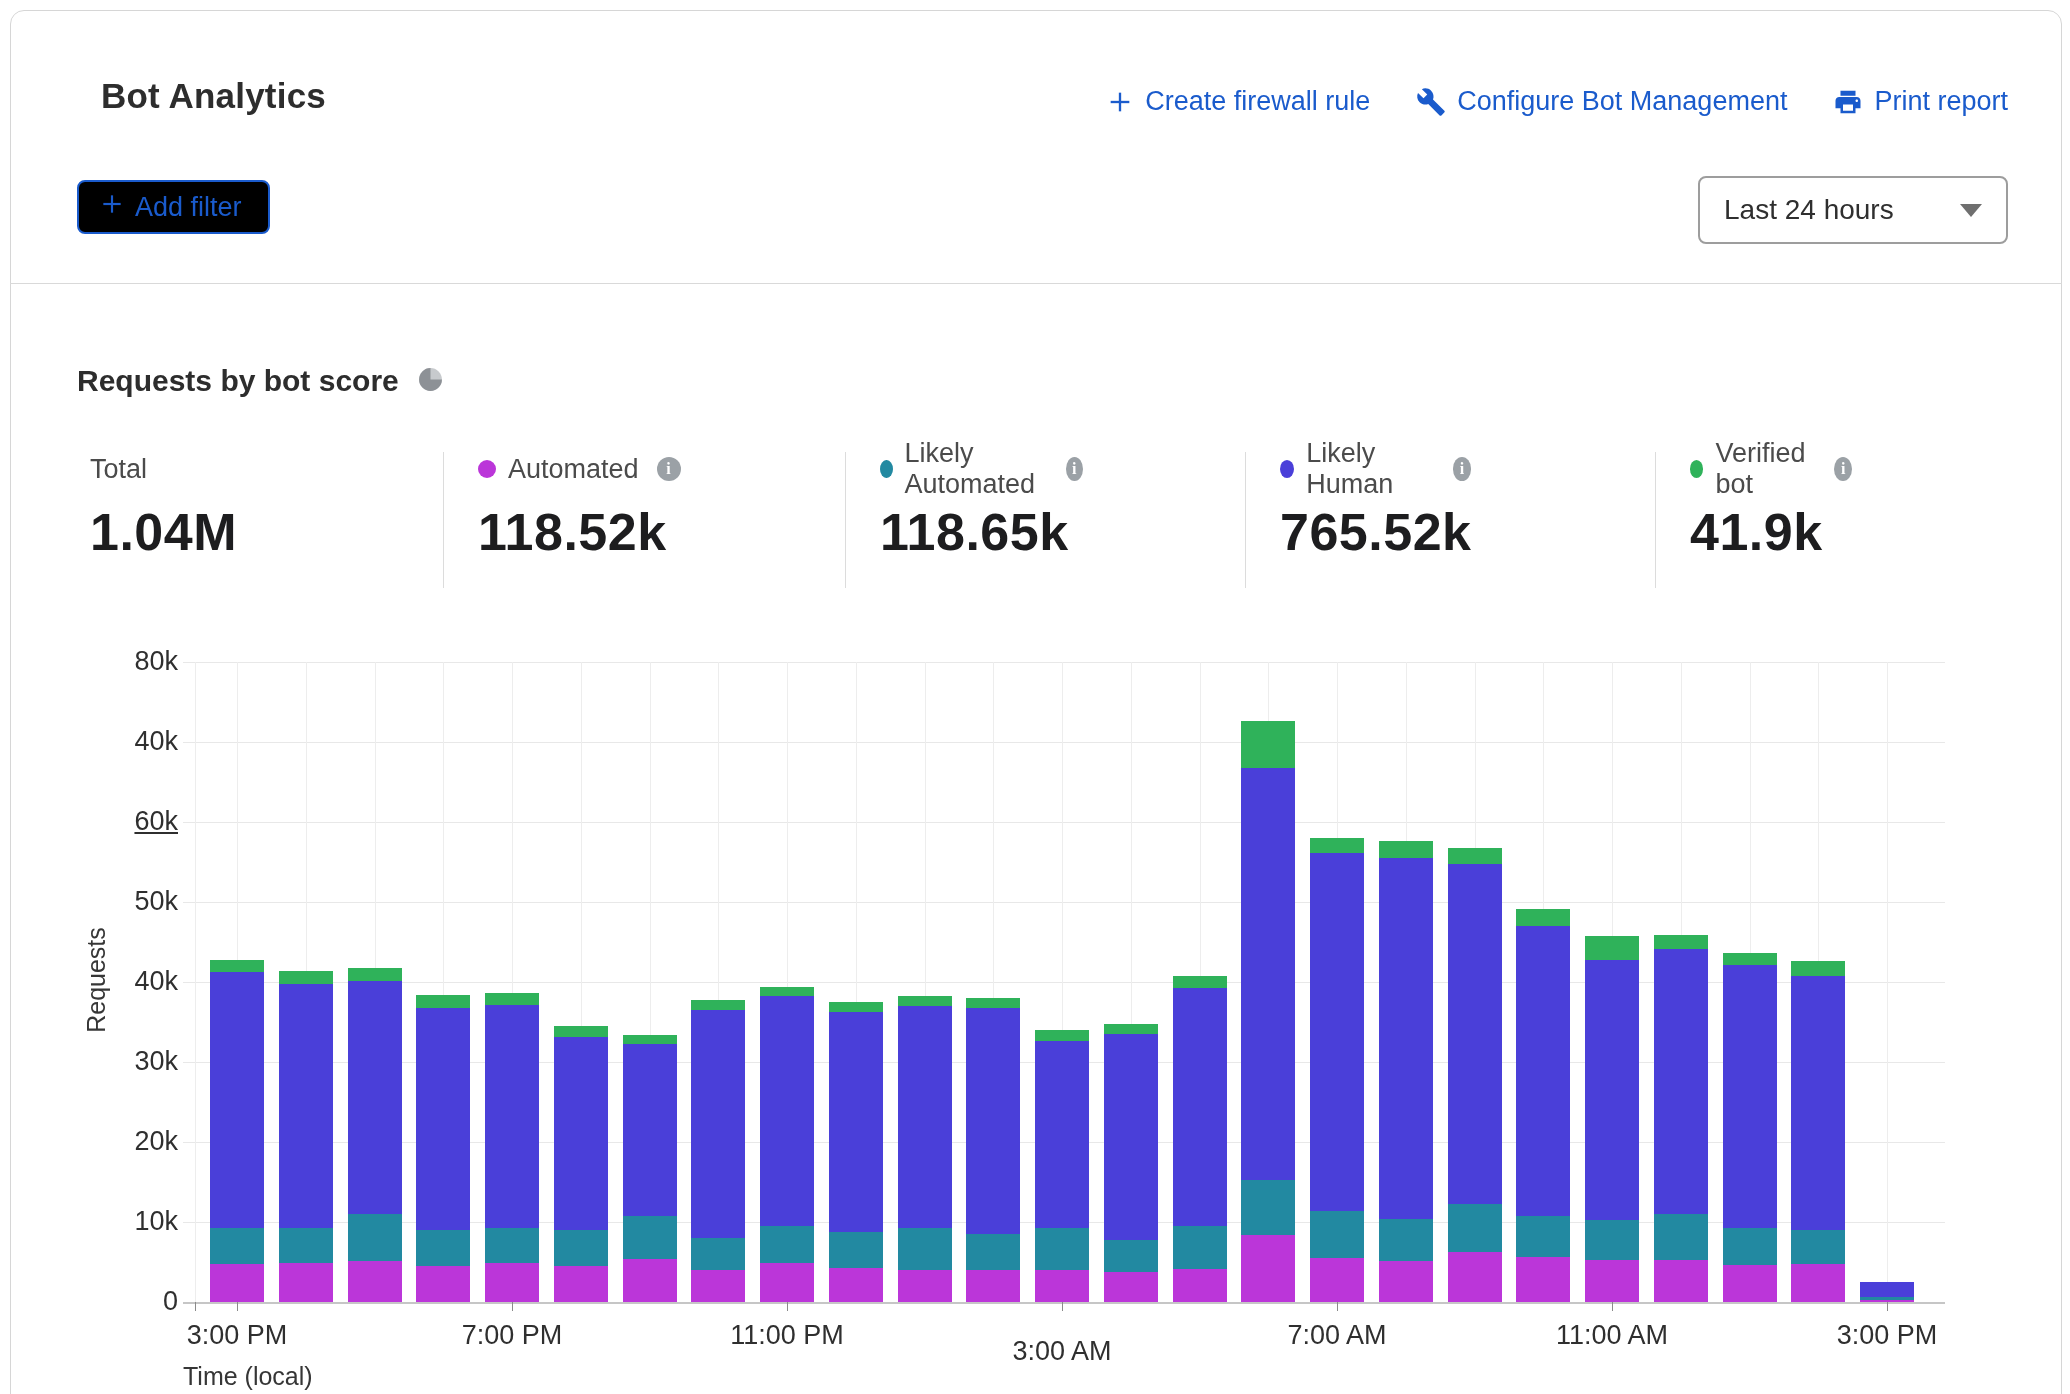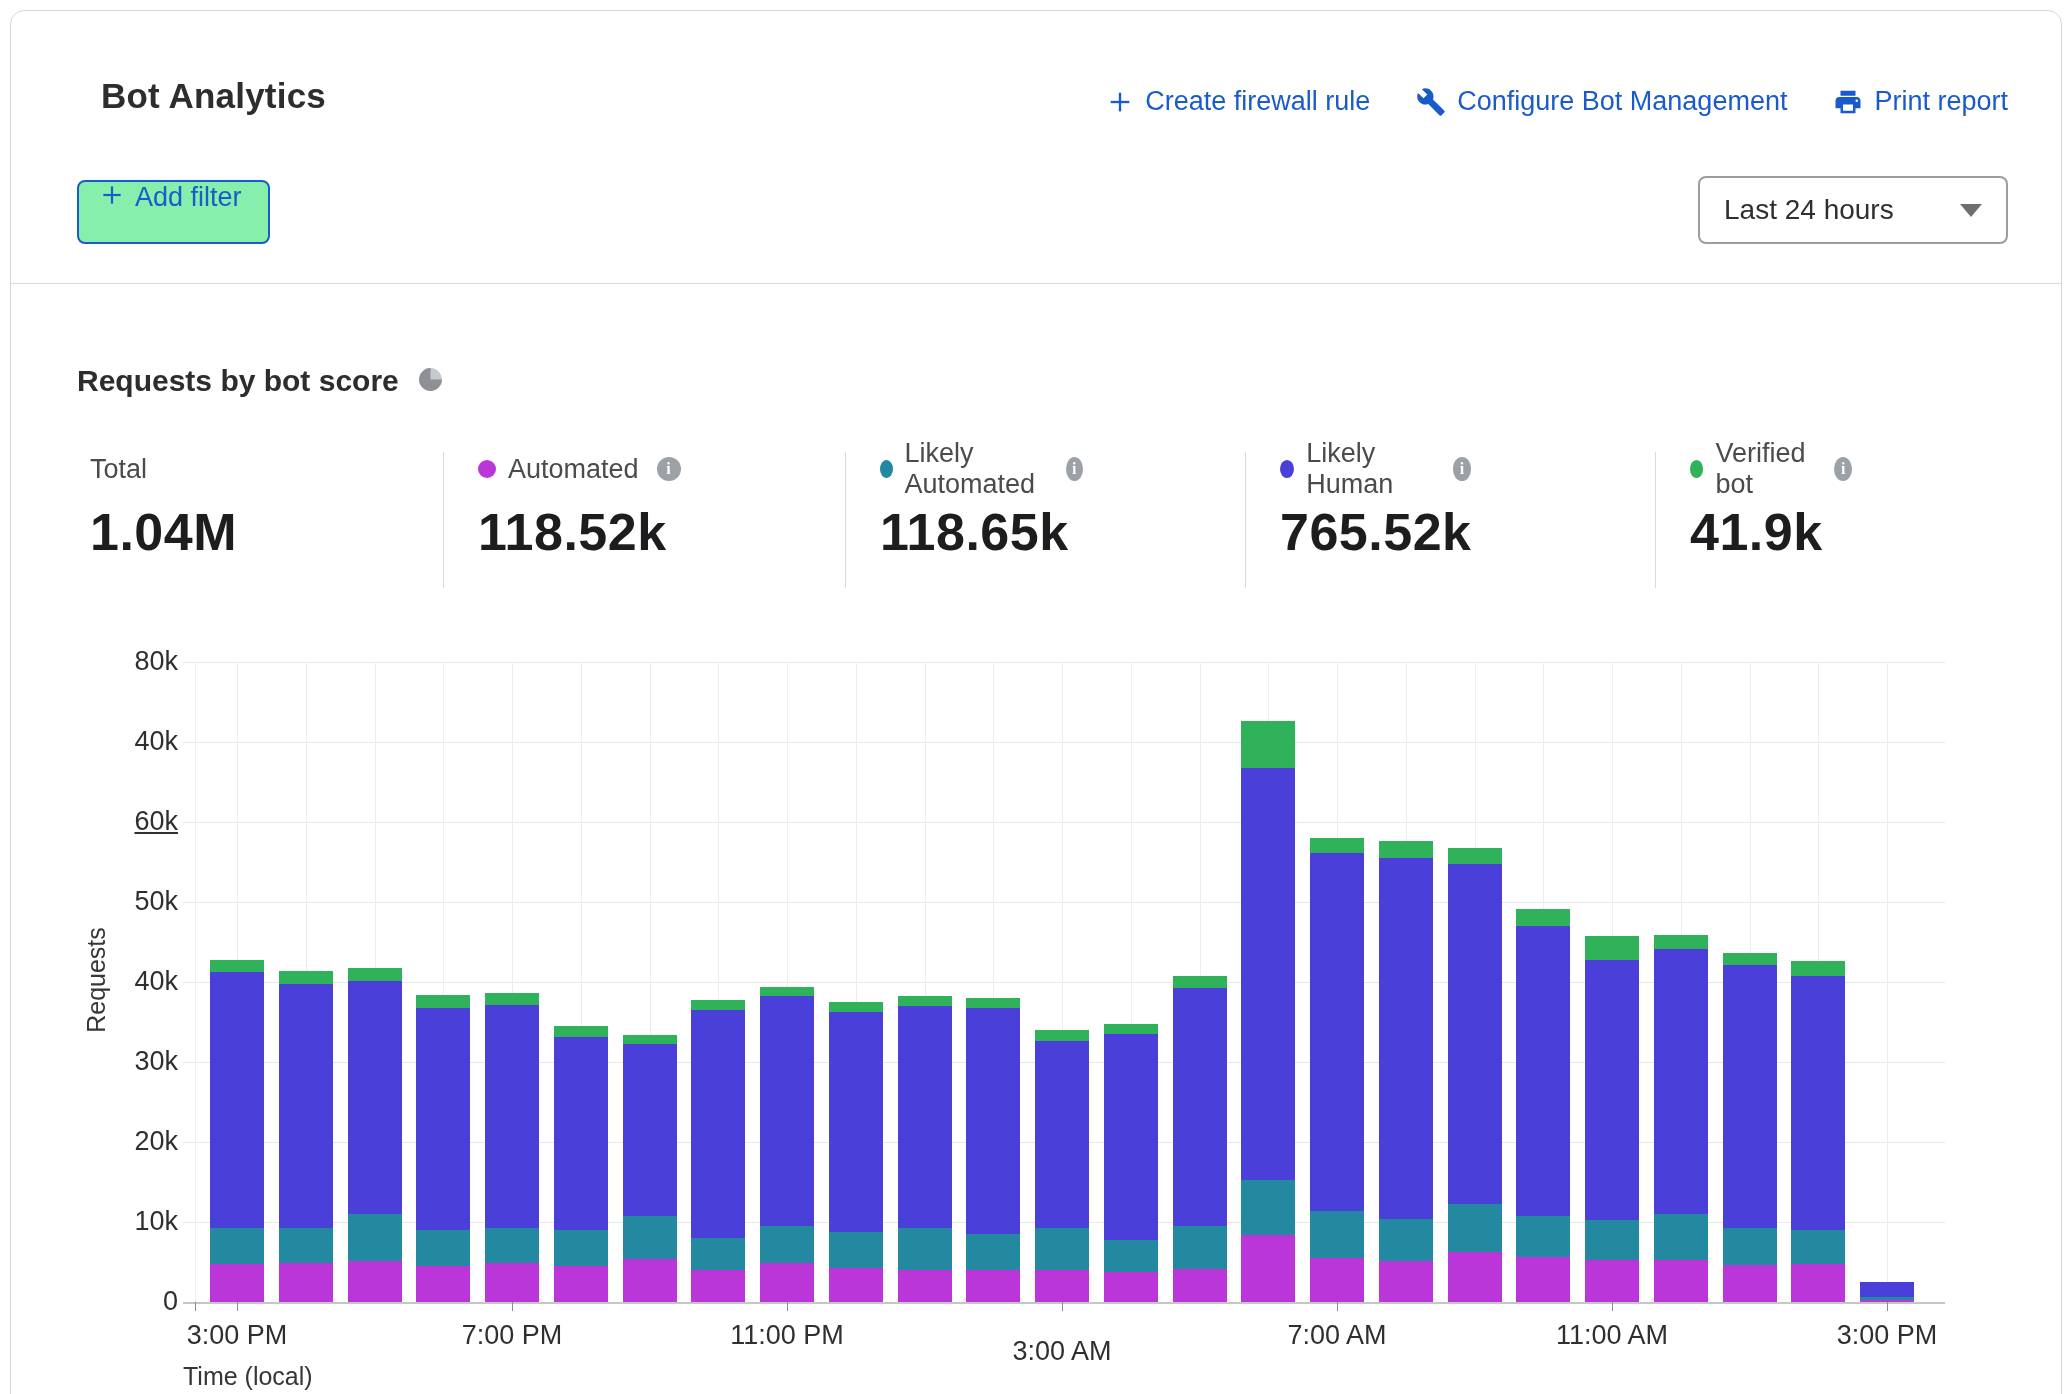--- a/index.html
+++ b/index.html
@@ -9,23 +9,23 @@
   .card { position:absolute; left:10px; top:10px; width:2052px; height:1600px;
     border:1px solid #d6d6d6; border-radius:14px; background:#fff; }
   .hdr-divider { position:absolute; left:10px; top:283px; width:2052px; height:1px; background:#d9d9d9; }
 
   .page-title { position:absolute; left:79px; top:76px; font-size:35px; font-weight:700; color:#2d2d2d; letter-spacing:.2px;margin-left:22px; }
 
   .actions { position:absolute; top:86px; right:62px; display:flex; gap:46px; align-items:center; }
   .action-link { display:flex; align-items:center; gap:11px; color:#1a5bcc; font-size:27px; cursor:pointer; }
   .action-link svg { display:block; }
 
-  .add-filter { position:absolute; left:77px; top:180px; height:64px; padding:0 26px 0 20px;
-    display:inline-flex; gap:10px; border:2px solid #1a5bcc; border-radius:8px;
-    background:#86efac; color:#1a5bcc; font-size:27px; cursor:pointer; font-family:inherit; }
+  .add-filter { position:absolute; left:77px; top:180px; height:54px; padding:0 26px 0 20px;
+    display:inline-flex; align-items:center; gap:10px; border:2px solid #1a5bcc; border-radius:8px;
+    background:#000000; color:#1a5bcc; font-size:27px; cursor:pointer; font-family:inherit; }
 
   .range-select { position:absolute; top:176px; right:62px; width:310px; height:68px; border:2px solid #9d9d9d;
     border-radius:8px; background:#fff; display:flex; align-items:center; padding:0 24px; cursor:pointer; }
   .range-select .val { font-size:28px; color:#2f2f2f; flex:1; }
   .caret { width:0; height:0; border-left:11px solid transparent; border-right:11px solid transparent;
     border-top:13px solid #6f6f6f; }
 
   .section-title-row { position:absolute; left:77px; top:364px; display:flex; align-items:center; gap:18px; }
   .section-title { font-size:30px; font-weight:700; color:#2d2d2d; }
 

